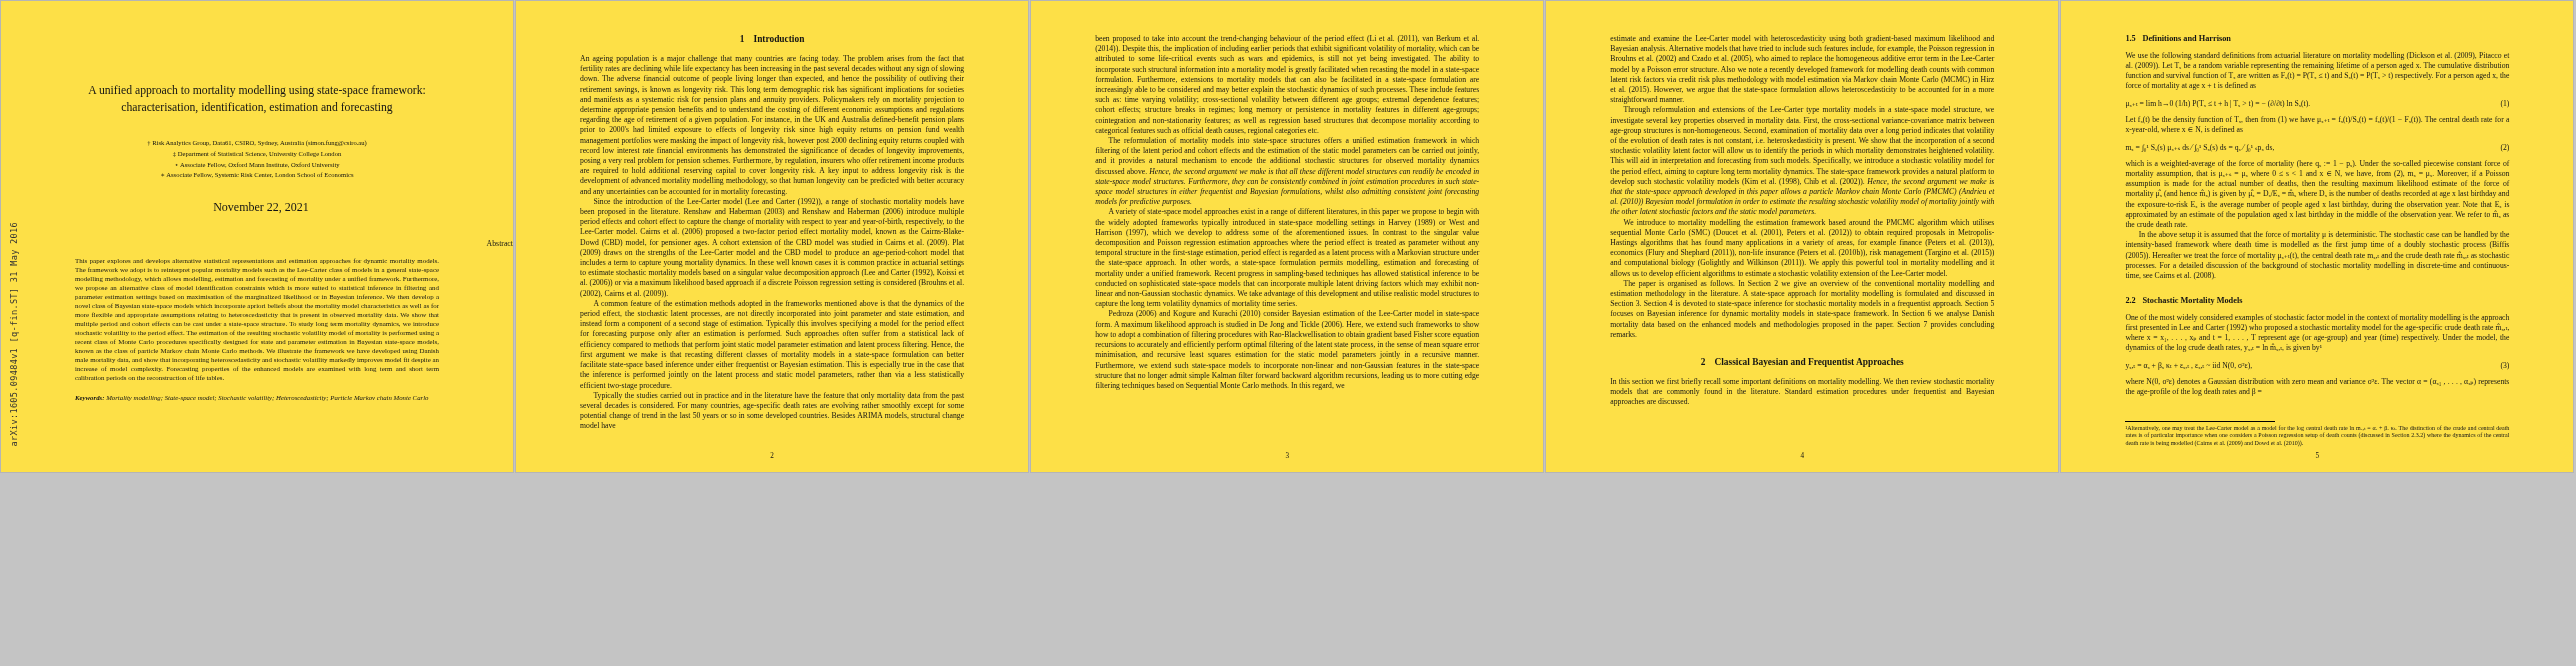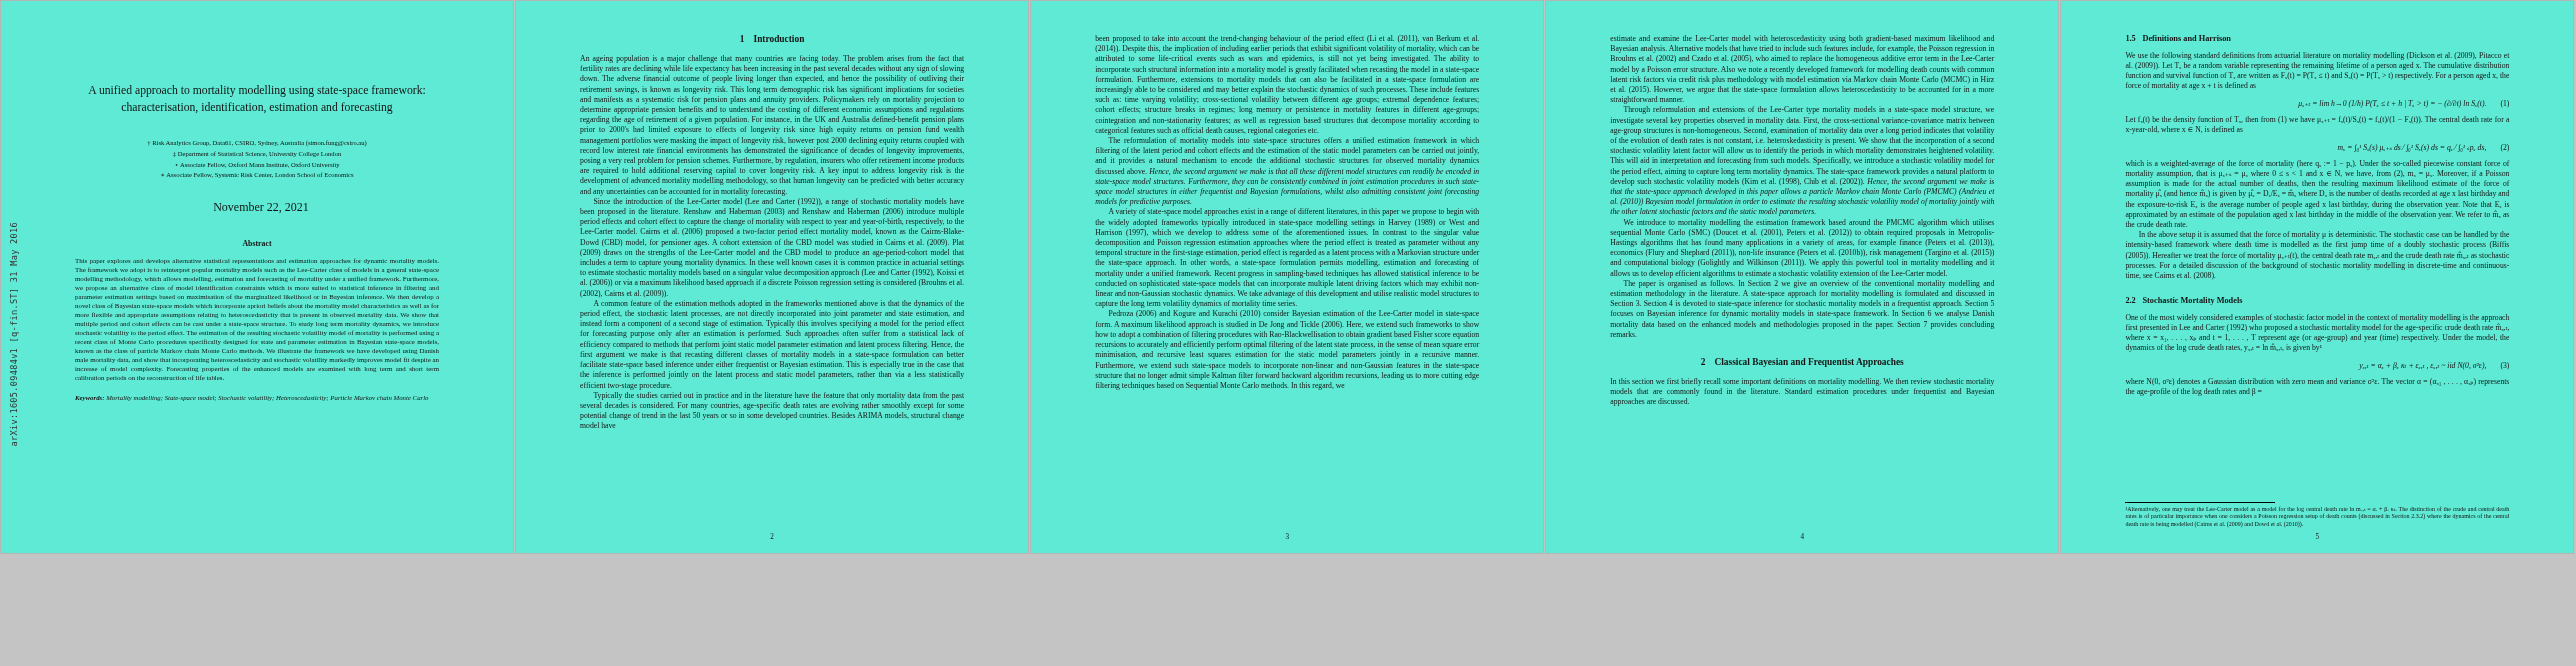--- a/index.html
+++ b/index.html
@@ -3,33 +3,33 @@
 <meta charset="utf-8">
 <style>
   html,body { margin:0; padding:0; background:#dcdcdc; }
   .canvas {
     width:2576px; height:667px;
     display:flex; gap:1.1px; background:#c4c4c4;
     font-family:"Liberation Serif","DejaVu Serif",serif;
     color:#141414;
   }
   .page {
-    width:514px; height:554px; background:#5eead4;
+    width:514px; height:473px; background:#fde047;
     position:relative; overflow:hidden; box-sizing:border-box;
     border:0.6px solid #b5b5b5; flex:0 0 auto;
   }
   .page-inner { padding:33px 64px 0 64px; }
 
   
   .tp { text-align:center; }
   .tp-title { font-size:11.7px; line-height:1.42; width:356px; margin:82px auto 0 auto; font-weight:normal; }
   .tp-authors { margin-top:22px; font-size:8.6px; line-height:1.8; }
   .tp-affils { margin-top:12.2px; font-size:6.6px; line-height:1.62; color:#111; }
   .tp-date { margin-top:19px; font-size:12px;margin-left:8px; }
-  .tp-abstract-head { margin-top:24.5px; font-size:7.8px; font-weight:bold; }
+  .tp-abstract-head { margin-top:24.5px; font-size:7.8px; font-weight:normal;text-align:right; }
   .tp-abstract { margin:7.2px auto 0 auto; width:364px; font-size:6.9px; line-height:9px; text-align:justify; }
   .tp-keywords { margin:11px auto 0 auto; width:364px; font-size:6.8px; line-height:9px; text-align:justify; }
   .tp-keywords .kw-label { font-weight:bold; font-style:italic; }
   .tp-keywords .kw-text { font-style:italic; }
 
   .arxiv-stamp { position:absolute; top:0; left:7.8px; height:667px; display:flex; align-items:center; }
   .arxiv-stamp span {
     writing-mode:vertical-rl; transform:rotate(180deg);
     font-family:"DejaVu Sans Mono",monospace;
     font-size:8.6px; letter-spacing:0.3px; color:#333;
@@ -39,21 +39,21 @@
   
   .para { margin:0; text-indent:13.3px; font-size:7.7px; line-height:10.2px; text-align:justify; }
   .para.noindent { text-indent:0; }
   .section-heading { text-align:center; font-weight:bold; font-size:9.4px; margin:0 0 10px 0; }
   .section-heading.mid { margin-top:16.7px; }
   .section-heading .sec-num { margin-right:9px; }
   .subsection-heading { text-align:left; font-weight:bold; font-size:8.3px; margin:0 0 7.8px 0; }
   .subsection-heading.mid { margin-top:14.5px; }
   .subsection-heading .sec-num { margin-right:6.7px; }
   .eqrow { display:flex; align-items:center; margin:7.2px 0; font-size:7.7px; }
-  .eqrow .eq { flex:1; text-align:right; font-style:italic; }
+  .eqrow .eq { flex:1; text-align:left; }
   .eqrow .eqnum { width:23px; text-align:right; font-style:normal; }
   em.inline-em { font-style:italic; }
 
   .footnote { position:absolute; left:64px; right:64px; bottom:24.5px; font-size:6px; line-height:7.6px; text-align:justify; }
   .footnote-rule { width:150px; border-top:0.6px solid #000; margin-bottom:2.8px; }
 
   .pageno { position:absolute; bottom:12.2px; left:0; right:0; text-align:center; font-size:7.2px; }
 </style>
 </head>
 <body>

